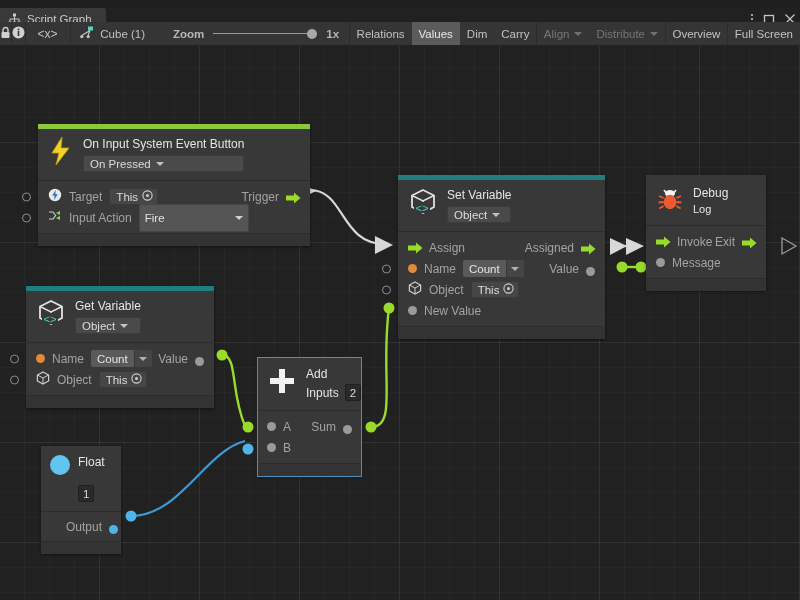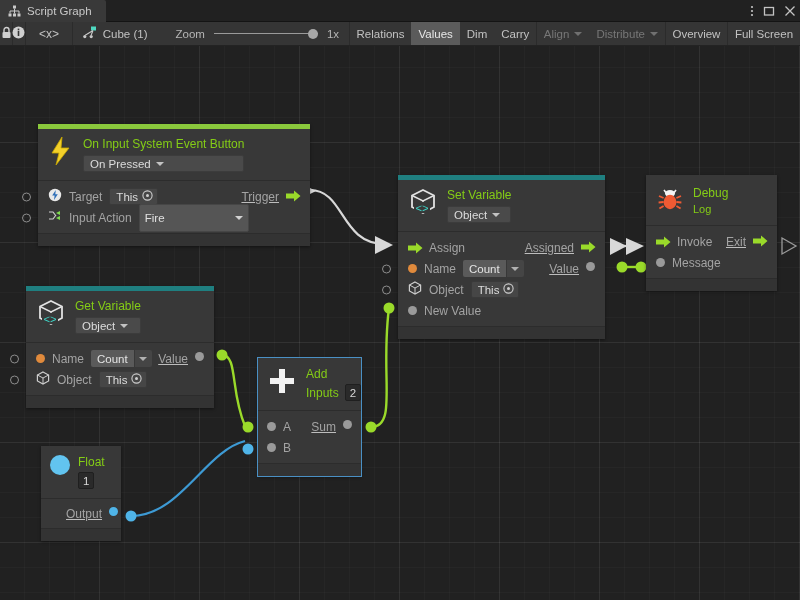--- a/index.html
+++ b/index.html
@@ -13,21 +13,21 @@
 
   #app {
     position: relative;
     width: 800px; height: 600px;
     background: #1e1e1e;
     user-select: none;
   }
 
   
   .titlebar {
-    position: absolute; left: 0; top: 0;
+    position: absolute; left: 0; top: 8px;
     width: 800px; height: 22px;
     background: #212121;
     border-bottom: 1px solid #141414;
     box-sizing: border-box;
   }
   .tab {
     position: absolute; left: 0; top: 0;
     height: 22px; padding: 0 14px 0 8px;
     display: flex; align-items: center; gap: 6px;
     background: #393939;
@@ -58,21 +58,21 @@
     display: flex; align-items: center; justify-content: center;
     padding: 0 7px;
     height: 23px;
     color: #c2c2c2;
     white-space: nowrap;
   }
   .tb-icon-btn { width: 26px; padding: 0; }
   .tb-item.active { background: #5b5b5b; color: #e8e8e8; }
   .tb-item.dim { color: #777; }
   .tb-obj { padding-left: 10px; padding-right: 14px; gap: 6px; }
-  .tb-zoom { gap: 9px; padding-left: 14px; padding-right: 10px; color: #b6b6b6;}
+  .tb-zoom { gap: 9px; padding-left: 14px; padding-right: 10px; color: #b6b6b6; font-weight: bold;}
   .slider-track {
     position: relative;
     width: 104px; height: 10px;
     display: flex; align-items: center;
   }
   .slider-line {
     position: absolute; left: 0; right: 0; top: 4.5px;
     height: 1px; background: #9a9a9a;
   }
   .slider-knob {
@@ -114,34 +114,34 @@
     box-shadow: 0 1px 3px rgba(0,0,0,.45);
   }
   .node.selected { outline: 1px solid #4a90c4; }
   .node-accent { height: 5px; width: 100%; }
   .node-head {
     display: flex; align-items: flex-start; gap: 9px;
     padding: 7px 10px 8px 10px;
     background: #383838;
   }
   .node-head-txt { display: flex; flex-direction: column; gap: 4px; padding-top:1px;}
-  .node-title { color: #84cc16; font-size: 12px; line-height: 14px; }
+  .node-title { color: #e5e5e5; font-size: 12px; line-height: 14px; }
   .node-divider { height: 1px; background: #2c2c2c; }
   .node-body { padding: 5px 0 5px 0; background: #383838; }
   .node-foot { height: 12px; background: #333333; border-top: 1px solid #2c2c2c; }
 
   .row {
     position: relative;
     display: flex; align-items: center;
     height: 21px;
     padding: 0 10px;
     color: #bdbdbd; font-size: 12px;
   }
   .row .left { display: flex; align-items: center; gap: 7px; }
-  .row .right { margin-left: auto; display: flex; align-items: flex-start; gap: 7px; text-decoration: underline; }
+  .row .right { margin-left: auto; display: flex; align-items: flex-end; gap: 7px; }
   .lbl { color: #a3a3a3; font-size: 12px; white-space: nowrap; }
   .dropdown {
     display: inline-flex; align-items: center;
     background: #4a4a4a; border: 1px solid #3c3c3c; border-radius: 2px;
     color: #dcdcdc; font-size: 11.5px; height: 17px;
     padding: 0 6px; box-sizing: border-box;
   }
   .dropdown .caret { border-top-color: #d0d0d0; }
   .combo {
     display: inline-flex; align-items: stretch;
@@ -482,21 +482,21 @@
         <div class="row">
           <span class="left">
             <span class="dot-inline"></span>
             <span class="lbl">New Value</span>
           </span>
         </div>
       </div>
       <div class="node-foot"></div>
     </div>
 
-    <div class="node" style="left:646px; top:129px; width:131px;">
+    <div class="node" style="left:646px; top:129px; width:120px;">
       <div class="node-head" style="padding-top:10px">
         <span>
           <svg width="28" height="28" viewBox="0 0 28 28">
             <path d="M8 5 L11 9 M20 5 L17 9" stroke="#f4f4f4" stroke-width="1.6" fill="none"></path>
             <ellipse cx="14" cy="8.5" rx="5" ry="3.4" fill="#f4f4f4"></ellipse>
             <ellipse cx="14" cy="17" rx="6.4" ry="7.2" fill="#ef5a33"></ellipse>
             <path d="M7.6 13 L3 11 M7.6 17 L2.6 17.5 M7.6 21 L3.4 23.5
                      M20.4 13 L25 11 M20.4 17 L25.4 17.5 M20.4 21 L24.6 23.5" stroke="#ef5a33" stroke-width="1.8" fill="none"></path>
           </svg>
         </span>
@@ -636,21 +636,21 @@
       <div class="node-foot"></div>
     </div>
 
     <div class="node" style="left:41px; top:400px; width:80px;">
       <div class="node-head" style="padding:8px 8px 9px 8px; gap:7px;">
         <span>
           <svg width="22" height="22" viewBox="0 0 22 22">
             <circle cx="11" cy="11" r="10" fill="#62c4f0"></circle>
           </svg>
         </span>
-        <span class="node-head-txt" style="gap:3px; align-items:flex-start;">
+        <span class="node-head-txt" style="gap:16px; align-items:flex-start;">
           <span class="node-title">Float</span>
           <span class="num-badge">1</span>
         </span>
       </div>
       <div class="node-divider"></div>
       <div class="node-body" style="padding:4px 16px;">
         <div class="row" style="padding:0 9px">
           <span class="right" style="margin-left:auto">
             <span class="lbl">Output</span>
             <span class="dot-inline" style="background:#4fb4e8"></span>

